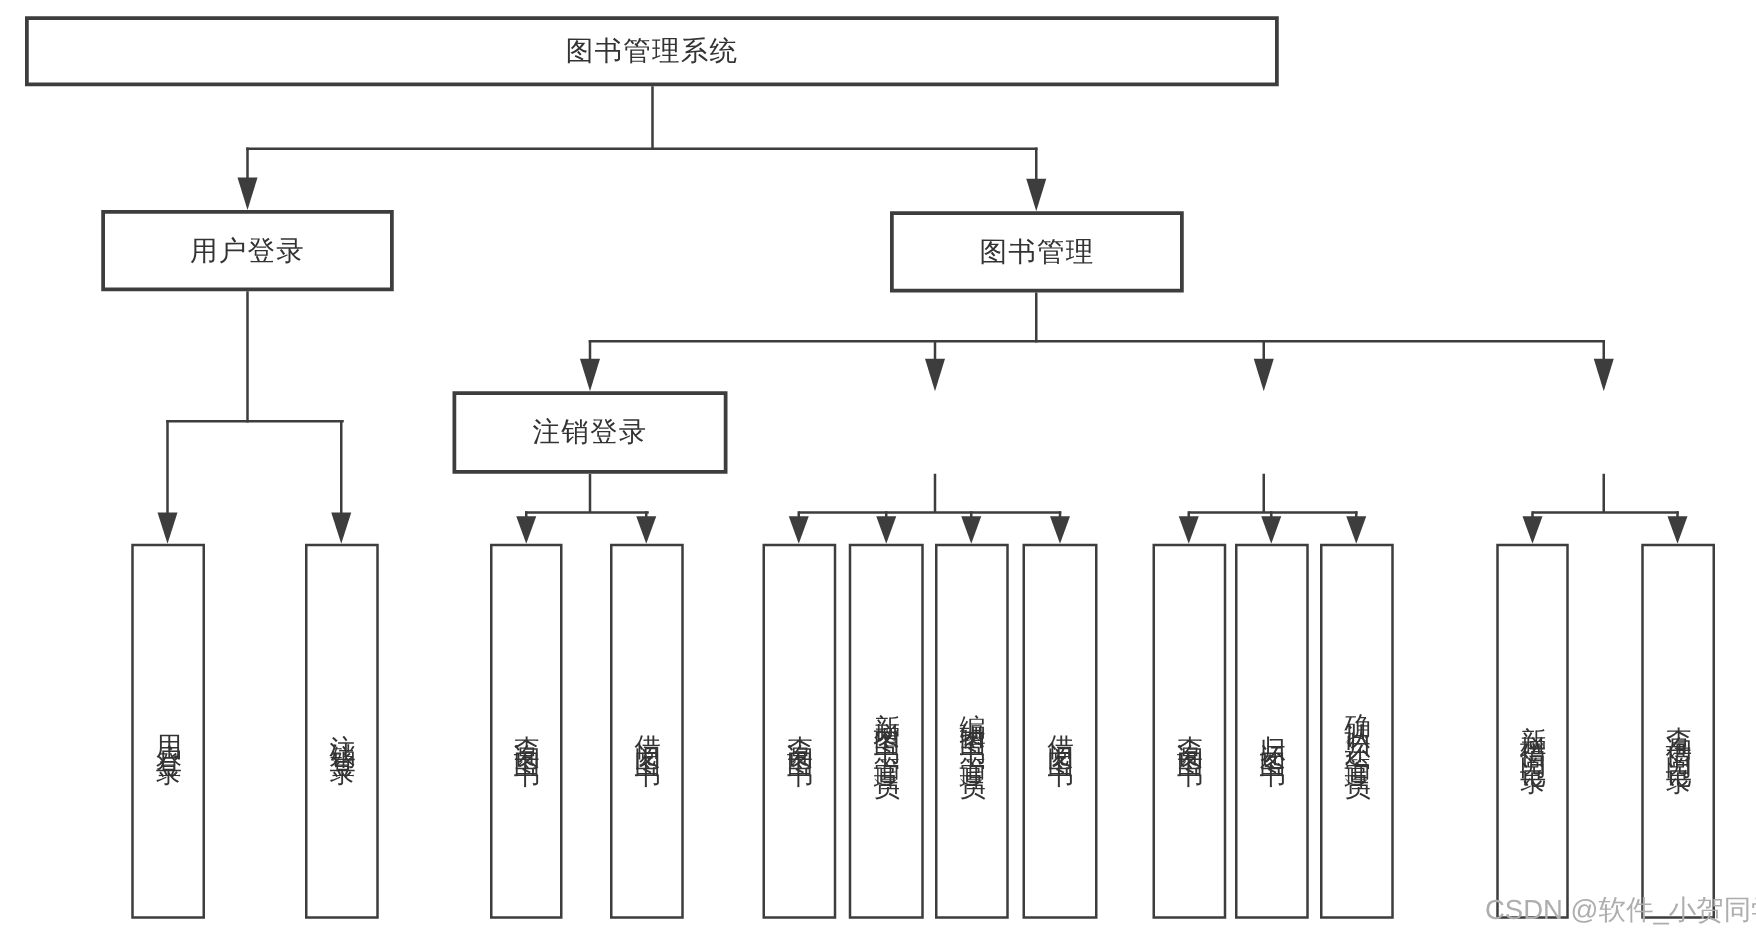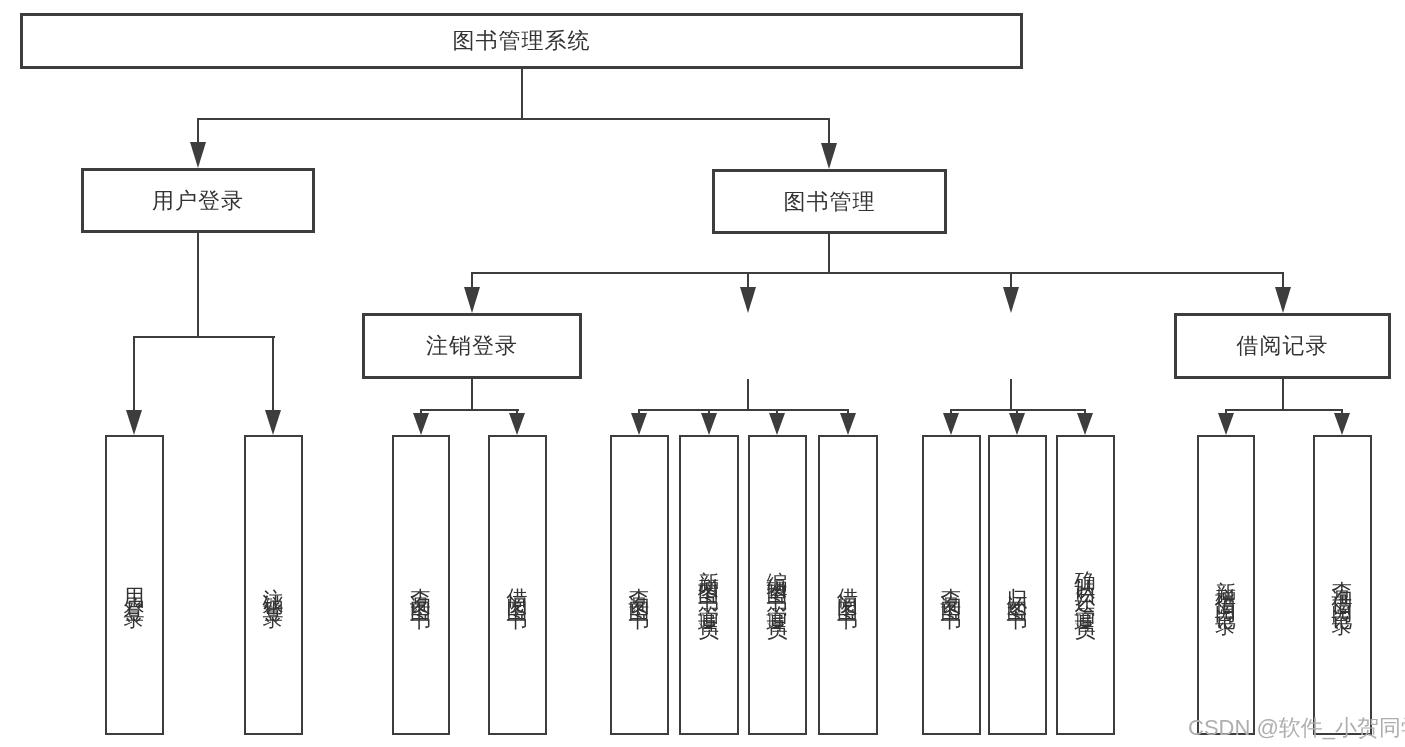--- a/index.html
+++ b/index.html
@@ -70,23 +70,20 @@
 
   <div class="box" style="left:81px;top:168px;width:234px;height:65px;">
     <span>用户登录</span>
   </div>
   <div class="box" style="left:712px;top:169px;width:235px;height:65px;">
     <span>图书管理</span>
   </div>
 
   <div class="box" style="left:362px;top:313px;width:220px;height:66px;">
     <span>注销登录</span>
-  </div>
-  <div class="box" style="left:1174px;top:313px;width:217px;height:66px;">
-    <span>借阅记录</span>
   </div>
 
   <div class="leaf" style="left:105px;width:59px;">
     <span>用户登录</span>
   </div>
   <div class="leaf" style="left:244px;width:59px;">
     <span>注销登录</span>
   </div>
 
   <div class="leaf" style="left:392px;width:58px;">

